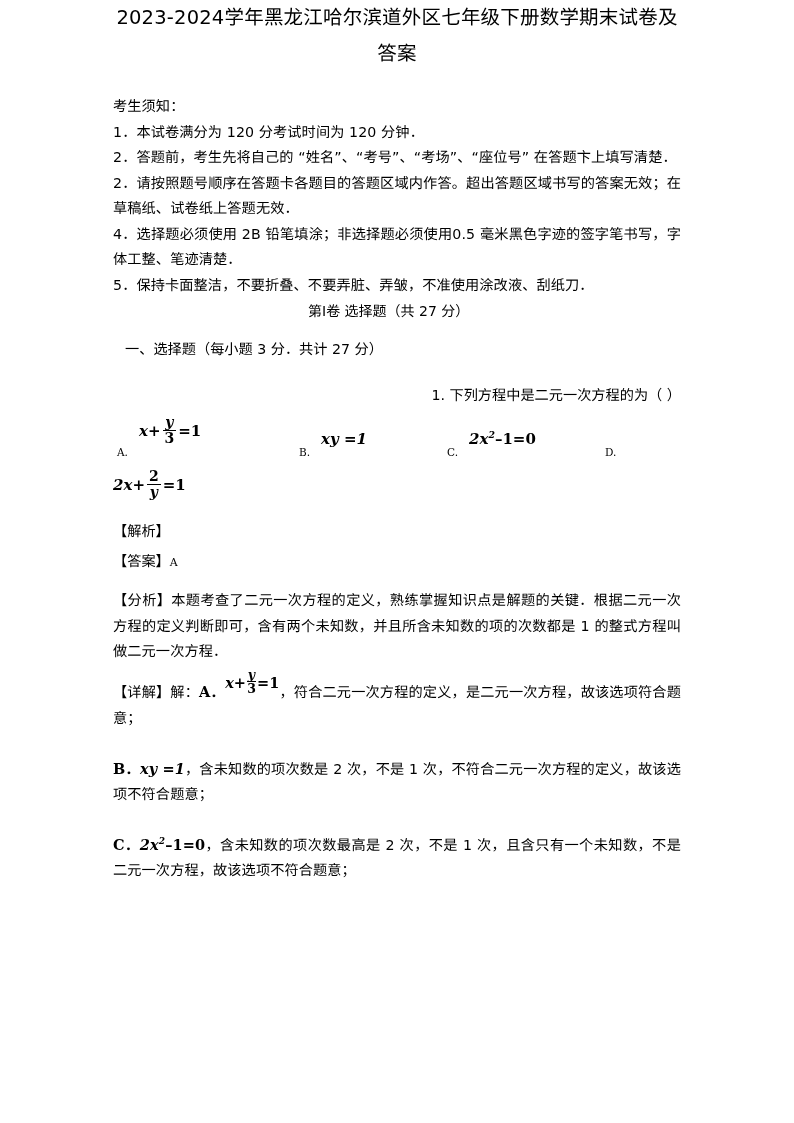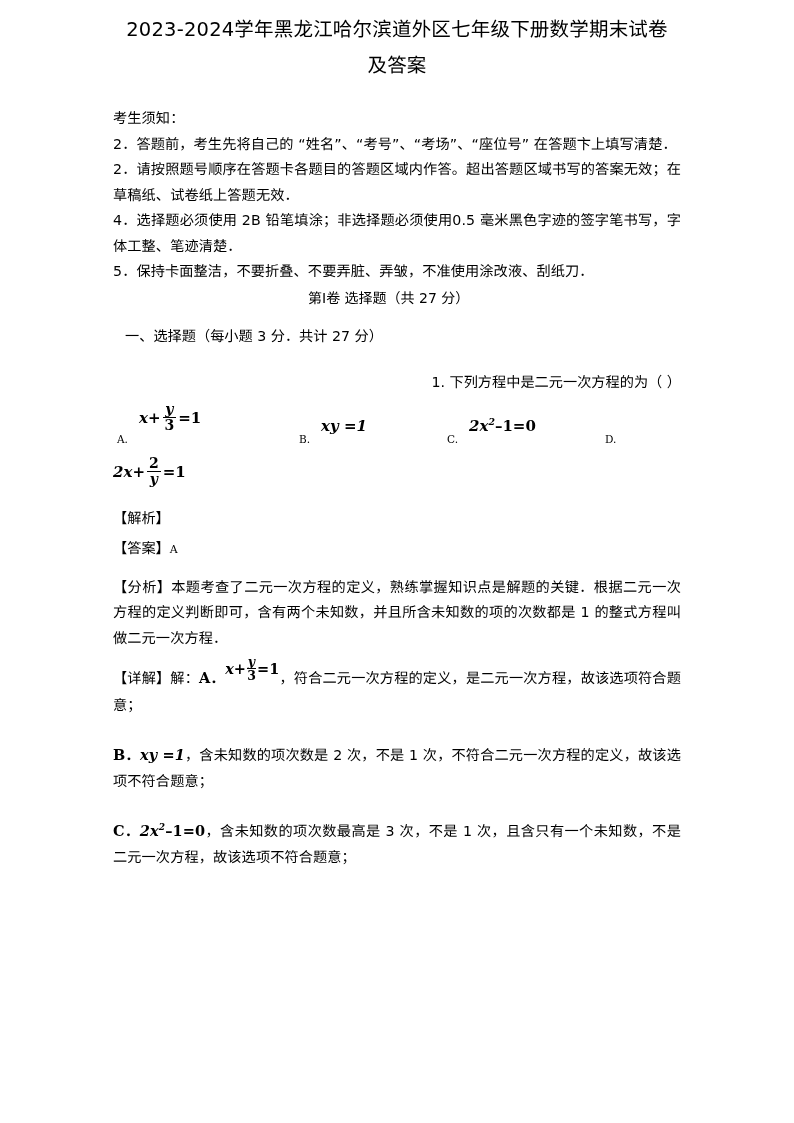--- a/index.html
+++ b/index.html
@@ -22,21 +22,21 @@
     position: absolute;
     left: 0; top: 0;
     width: 794px;
     height: 1123px;
     box-sizing: border-box;
     padding: 0 113px 0 113px;
   }
 
   
   .doc-title {
-    margin: 12px;
+    margin: 0;
     font-size: 19.5px;
     font-weight: 400;
     line-height: 36px;
     text-align: center;
     letter-spacing: 0.2px;
   }
 
   
   .para {
     font-size: 14.2px;
@@ -182,20 +182,21 @@
 </style>
 </head>
 <body>
 
 <div class="page">
 
   <h1 class="doc-title">2023-2024学年黑龙江哈尔滨道外区七年级下册数学期末试卷及答案</h1>
 
   <p class="para notice-head">考生须知：</p>
 
+  <p class="para">1．本试卷满分为 120 分考试时间为 120 分钟．</p>
   <p class="para">2．答题前，考生先将自己的 “姓名”、“考号”、“考场”、“座位号” 在答题卞上填写清楚．</p>
   <p class="para">2．请按照题号顺序在答题卡各题目的答题区域内作答。超出答题区域书写的答案无效；在草稿纸、试卷纸上答题无效．</p>
   <p class="para">4．选择题必须使用 2B 铅笔填涂；非选择题必须使用0.5 毫米黑色字迹的签字笔书写，字体工整、笔迹清楚．</p>
   <p class="para">5．保持卡面整洁，不要折叠、不要弄脏、弄皱，不准使用涂改液、刮纸刀．</p>
 
   <p class="section-head">第Ⅰ卷 选择题（共 27 分）</p>
   <p class="list-head">一、选择题（每小题 3 分．共计 27 分）</p>
 
   <p class="q-stem">1. 下列方程中是二元一次方程的为（      ）</p>
 
@@ -220,15 +221,15 @@
   <p class="ans-line">【解析】</p>
 
   <p class="ans-line"><span>【答案】</span><span class="ans-letter">A</span></p>
 
   <p class="para block-gap-sm"><span>【分析】</span><span>本题考查了二元一次方程的定义，熟练掌握知识点是解题的关键．根据二元一次方程的定义判断即可，含有两个未知数，并且所含未知数的项的次数都是 1 的整式方程叫做二元一次方程．</span></p>
 
   <p class="para detail-block"><span>【详解】解：</span><span class="optlabel-inline">A．</span><span class="inline-math raised"><span>x+</span><span class="inline-frac"><span class="num">y</span><span class="den up">3</span></span><span class="up">=1</span></span><span>，符合二元一次方程的定义，是二元一次方程，故该选项符合题意；</span></p>
 
   <p class="para block-gap"><span class="optlabel-inline">B．</span><span class="inline-math"><span>xy =1</span></span><span>，含未知数的项次数是 2 次，不是 1 次，不符合二元一次方程的定义，故该选项不符合题意；</span></p>
 
-  <p class="para block-gap"><span class="optlabel-inline">C．</span><span class="inline-math"><span>2x</span><sup class="pw">2</sup><span class="up">–1=0</span></span><span>，含未知数的项次数最高是 3 次，不是 1 次，且含只有一个未知数，不是二元一次方程，故该选项不符合题意；</span></p>
+  <p class="para block-gap"><span class="optlabel-inline">C．</span><span class="inline-math"><span>2x</span><sup class="pw">2</sup><span class="up">–1=0</span></span><span>，含未知数的项次数最高是 2 次，不是 1 次，且含只有一个未知数，不是二元一次方程，故该选项不符合题意；</span></p>
 
 </div>
 
 </body></html>

